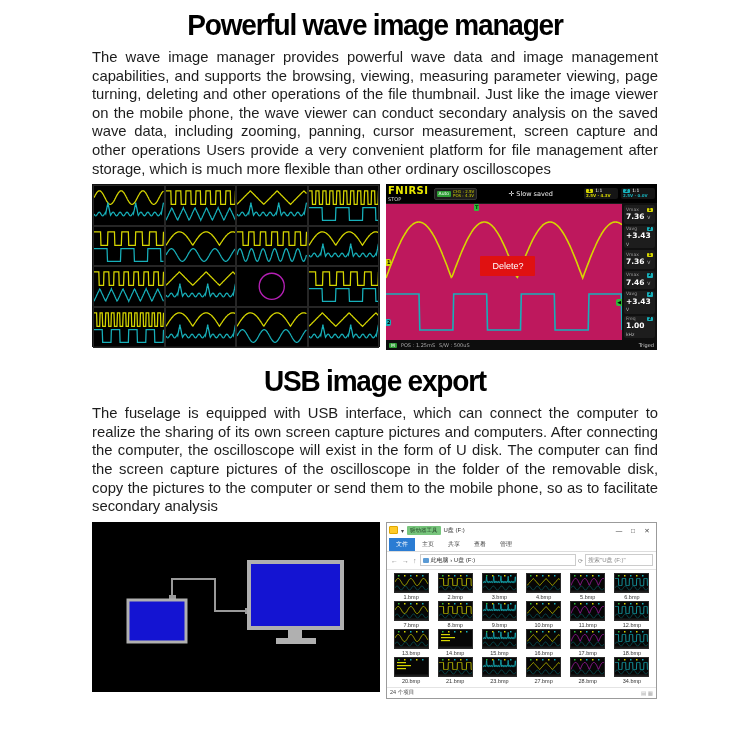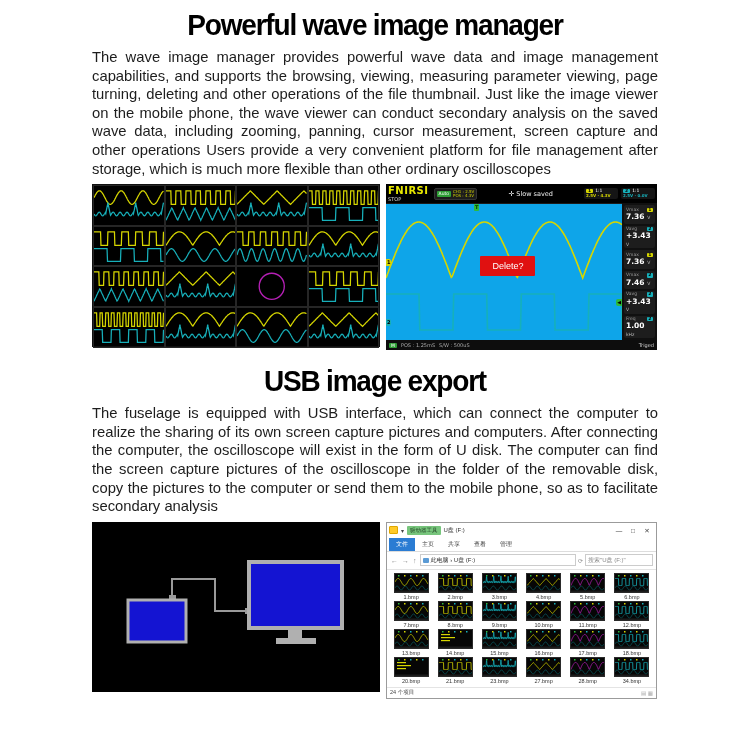--- a/index.html
+++ b/index.html
@@ -27,21 +27,21 @@
   .slow .cross{font-size:7px;}
   .chbox{background:#151515;border-radius:2px;padding:1px 2px;display:flex;flex-direction:column;line-height:1;min-width:30px;}
   .chbox .r1{display:flex;align-items:center;gap:2px;}
   .chtag{font-size:4.5px;font-weight:700;padding:0 2px;border-radius:1px;color:#000;}
   .ch1 .chtag{background:#d6d600;}
   .ch2 .chtag{background:#17b0ba;}
   .ratio{font-size:4.5px;color:#fff;}
   .chbox .r2{font-size:4px;color:#9a9a9a;margin-top:1px;}
   .ch1 .r2 b{color:#d6d600;} .ch2 .r2 b{color:#17b0ba;}
   .scope-mid{flex:1;display:flex;min-height:0;}
-  .scope-plot{flex:1;position:relative;background:#0ea5e9;border-top:1px solid #1b1b1b;}
+  .scope-plot{flex:1;position:relative;background:#be185d;border-top:1px solid #1b1b1b;}
   .scope-plot svg{position:absolute;left:0;top:0;}
   .delete-btn{position:absolute;left:40%;top:38%;background:#e01111;color:#fff;font-size:9px;padding:5px 12px;border-radius:1px;font-family:"Liberation Sans",sans-serif;}
   .marker{position:absolute;font-size:5px;line-height:7px;color:#000;font-weight:700;padding:0 1px;}
   .m-trig{top:0;left:88px;background:#2fbb3a;color:#003300;border-radius:1px;}
   .m-ch1{left:0;top:55px;background:#d6d600;border-radius:0 2px 2px 0;}
   .m-ch2{left:0;top:115px;background:#17b0ba;border-radius:0 2px 2px 0;}
   .m-right{right:0;top:95px;background:#2fbb3a;border-radius:2px 0 0 2px;}
   .scope-side{width:35px;background:#101010;display:flex;flex-direction:column;gap:2px;padding:2px 2px;box-sizing:border-box;}
   .meas{background:#1d1d1d;border-radius:2px;padding:1px 2px;flex:1;display:flex;flex-direction:column;justify-content:center;line-height:1;}
   .meas .lr{display:flex;justify-content:space-between;align-items:center;}

